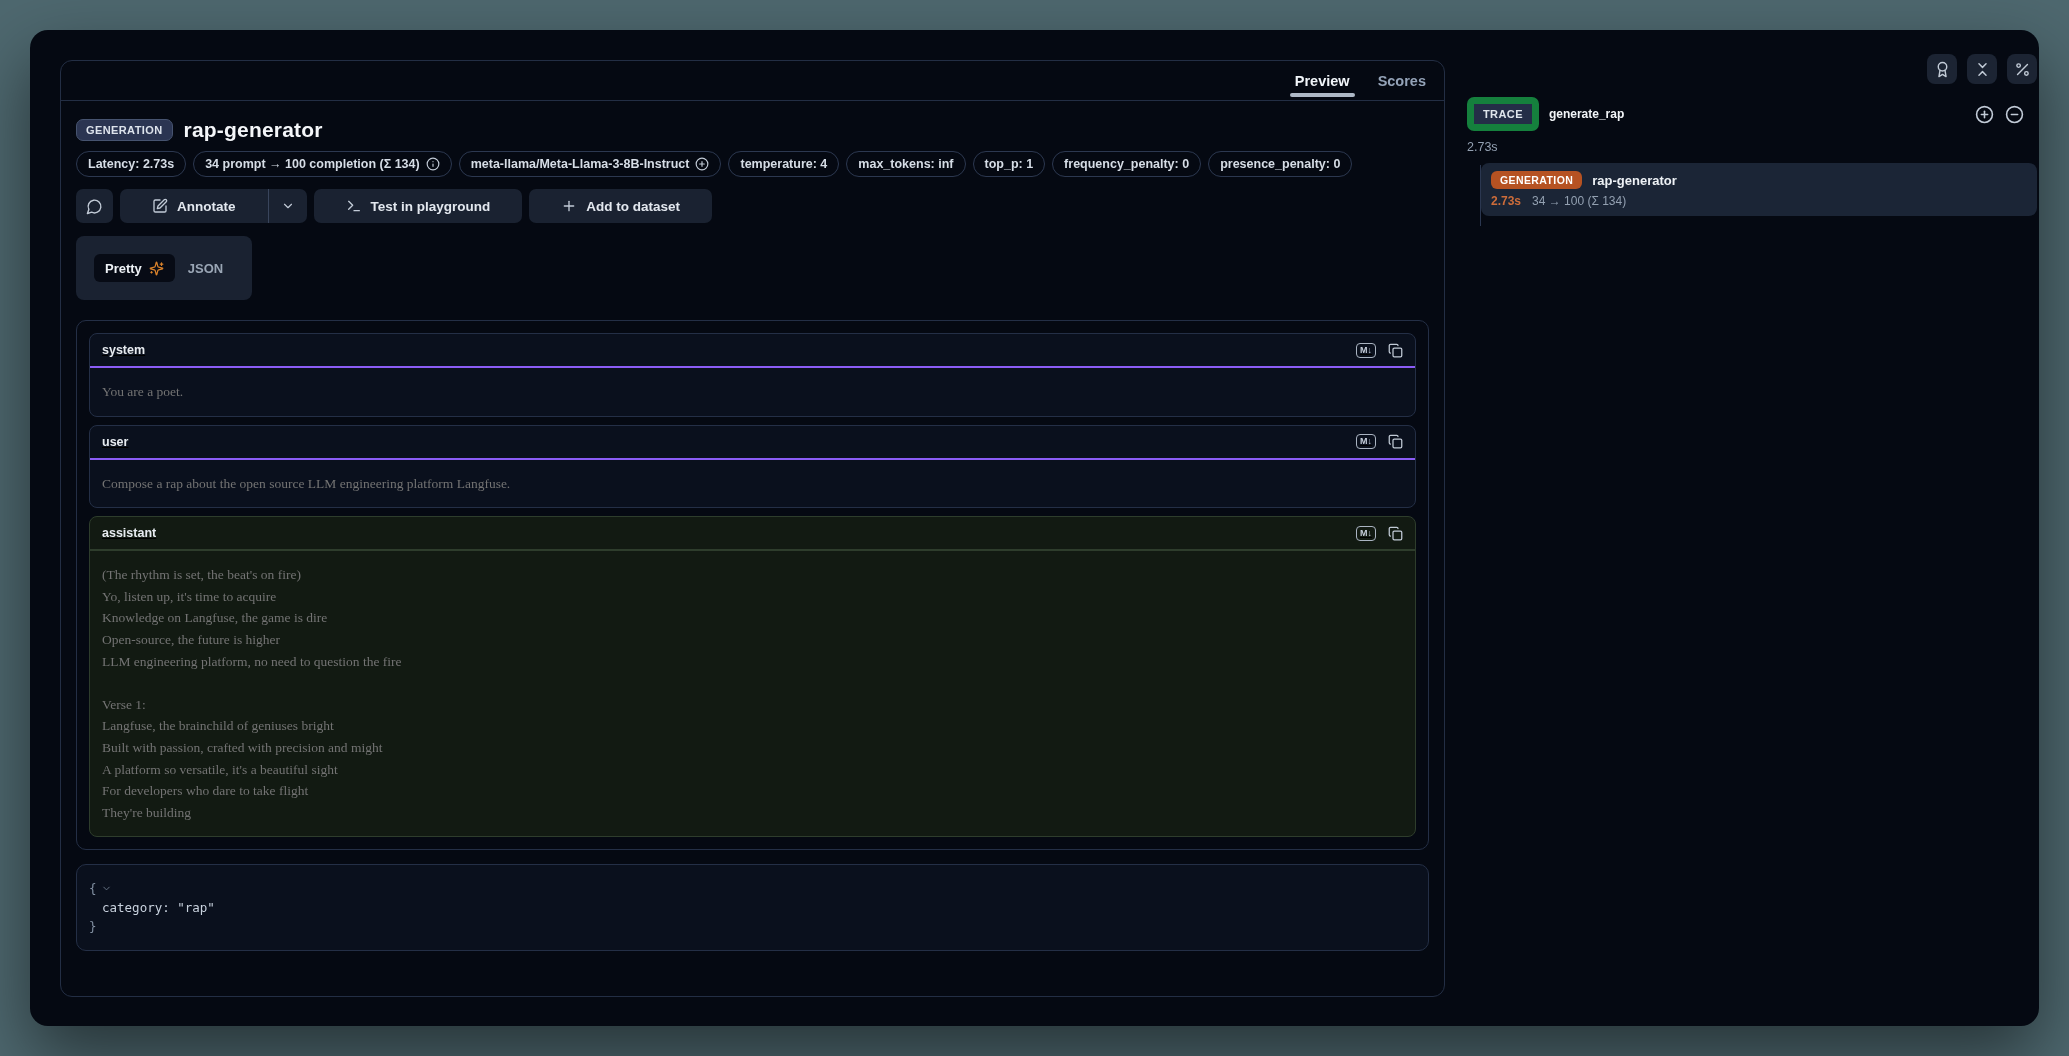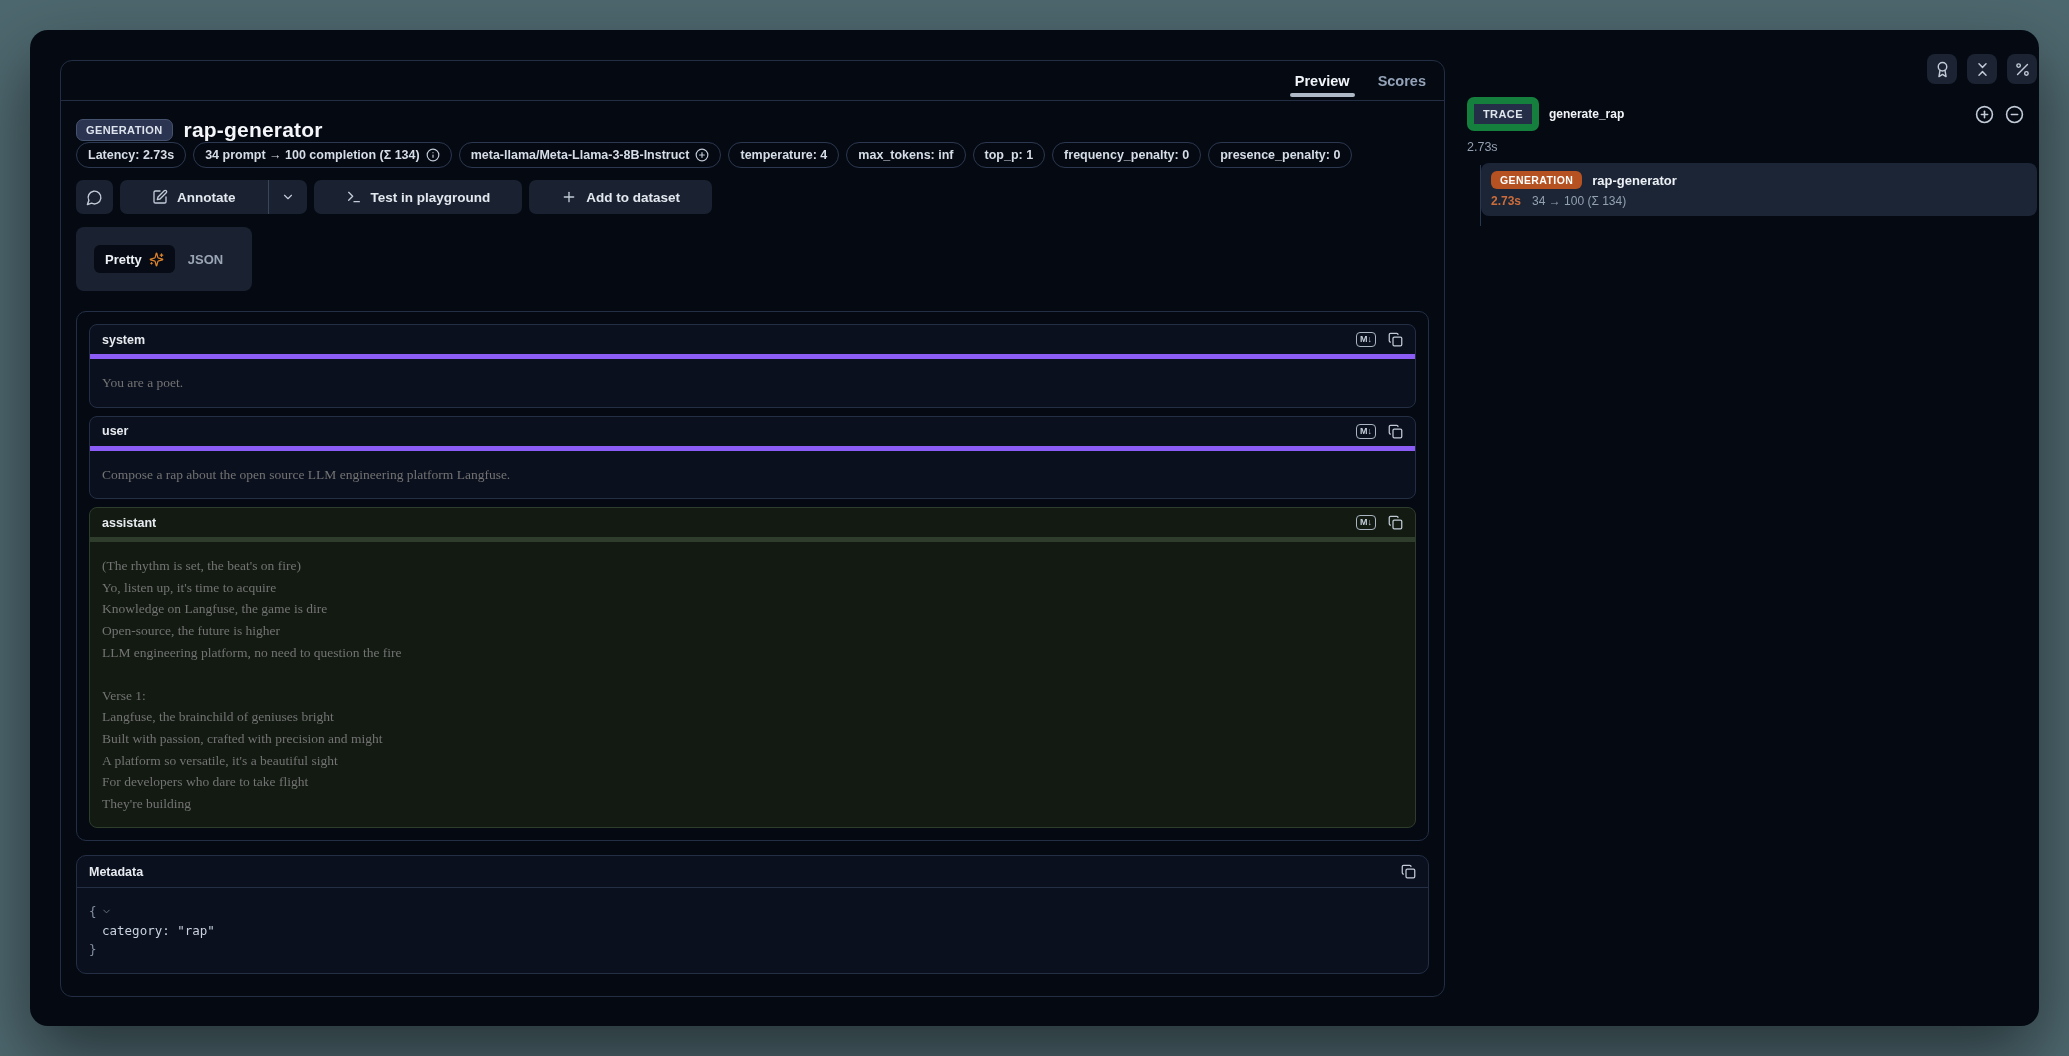--- a/index.html
+++ b/index.html
@@ -41,21 +41,21 @@
 
   .obs-header { display:flex; align-items:center; gap:11px; }
   .type-badge {
     background:#2b3552; border:1px solid #46536f; color:#dde3ec;
     font-size:11px; font-weight:700; letter-spacing:.4px;
     padding:4px 9px; border-radius:7px;
   }
   .obs-title { color:#f4f6f9; font-size:21px; font-weight:700; letter-spacing:.2px; }
   .timestamp { color:#93a0b1; font-size:13.5px; margin-top:5px; }
 
-  .pill-row { display:flex; gap:7px; flex-wrap:wrap; }
+  .pill-row { display:flex; gap:7px; margin-top:9px; flex-wrap:wrap; }
   .pill {
     display:inline-flex; align-items:center; gap:6px;
     border:1px solid #2c3850; border-radius:13px;
     padding:0 11px; height:26px;
     color:#d6dde6; font-size:12.5px; font-weight:600; white-space:nowrap;
   }
   .pill svg { stroke:#aeb8c6; }
 
   .btn-row { display:flex; gap:7px; margin-top:12px; align-items:center; }
   .btn {
@@ -83,21 +83,21 @@
   }
   .toggle.active { background:#070b15; color:#eef2f6; }
 
   .io-card {
     margin-top:20px; border:1px solid #242f46; border-radius:10px;
     padding:12px; display:flex; flex-direction:column; gap:8px;
   }
   .msg { border:1px solid #242f46; border-radius:8px; background:#0a101d; overflow:hidden; }
   .msg-header {
     display:flex; align-items:center; justify-content:space-between;
-    padding:7px 12px; border-bottom:5px solid #8b5cf6; height:34px;
+    padding:7px 12px; border-bottom:2px solid #8b5cf6; height:34px;text-decoration:underline;
   }
   .msg-role { color:#e7ebf0; font-size:12.5px; font-weight:700; }
   .msg-actions { display:flex; gap:12px; align-items:center; }
   .md-chip {
     border:1.5px solid #aab4c2; color:#c6cedb; font-size:9px; font-weight:700;
     border-radius:4px; padding:1px 3px; line-height:11px; cursor:pointer;
   }
   .msg-content {
     padding:13px 12px; color:#737373; font-size:13.5px; line-height:21.6px;
     white-space:pre-wrap;
@@ -318,27 +318,20 @@
 Langfuse, the brainchild of geniuses bright
 Built with passion, crafted with precision and might
 A platform so versatile, it's a beautiful sight
 For developers who dare to take flight
 They're building</div>
         </div>
 
       </div>
 
       <div class="meta-card">
-        <div class="meta-header">
-          <span>Metadata</span>
-          <svg class="ic" width="15" height="15" viewBox="0 0 24 24">
-              <rect x="8" y="8" width="14" height="14" rx="2"></rect>
-              <path d="M4 16c-1.1 0-2-.9-2-2V4c0-1.1.9-2 2-2h10c1.1 0 2 .9 2 2"></path>
-            </svg>
-        </div>
         <div class="meta-body">
           <div class="meta-line">
             <span class="brace">{</span>
             <svg class="ic-dim" width="11" height="11" viewBox="0 0 24 24">
                 <path d="m6 9 6 6 6-6"></path>
               </svg>
           </div>
           <div class="meta-entry">category: "rap"</div>
           <div class="meta-line">
             <span class="brace">}</span>

